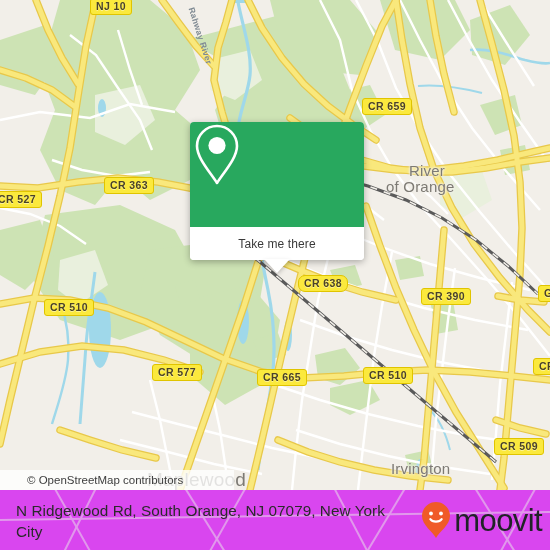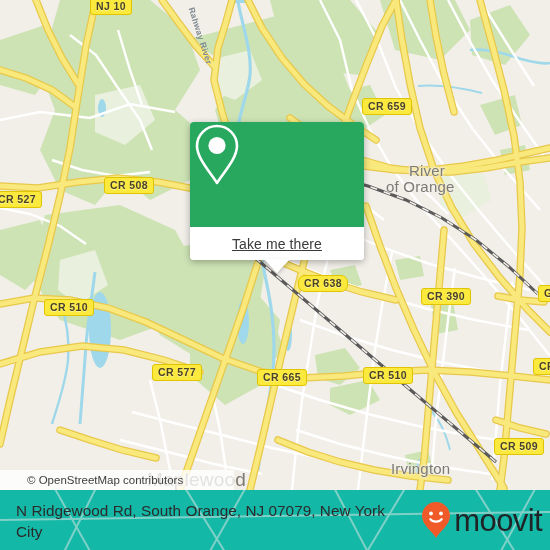--- a/index.html
+++ b/index.html
@@ -32,29 +32,29 @@
     line-height:20px; padding-left:27px; white-space:nowrap; }
 
   
   #card{ position:absolute; left:190px; top:122px; width:174px; height:138px;
     border-radius:4px; background:#fff; overflow:visible;
     box-shadow:0 2px 7px rgba(0,0,0,.30); }
   #card-head{ height:105px; background:#28a85e; border-radius:4px 4px 0 0;
     display:flex; align-items:center; justify-content:center; }
   #card-foot{ height:33px; display:flex; align-items:center;
     justify-content:center; background:#fff; border-radius:0 0 4px 4px; }
-  #card-foot span{ color:#3a3a3a; font-size:14px; letter-spacing:.1px;text-decoration:underline; }
+  #card-foot span{ color:#3a3a3a; font-size:12px; letter-spacing:.1px; }
   #tail{ position:absolute; left:74px; top:137px; width:0; height:0;
     border-left:13px solid transparent; border-right:13px solid transparent;
     border-top:14px solid #fff;
     filter:drop-shadow(0 2px 2px rgba(0,0,0,.20)); }
 
   
   #footer{ position:absolute; left:0; top:490px; width:550px; height:60px;
-    background:#14b8a6; overflow:hidden; }
+    background:#d946ef; overflow:hidden; }
   #wm{ position:absolute; inset:0; opacity:.5; }
   #addr{ position:absolute; left:16px; top:10px; width:385px;
     color:#2b2b2b; font-size:15.3px; line-height:21px; letter-spacing:.05px; }
   #brand{ position:absolute; right:8px; top:12px; height:36px;
     display:flex; align-items:center; gap:3px; }
   #brand .word{ color:#1f2326; font-size:31px; line-height:31px;
     letter-spacing:-.6px; font-weight:normal; }
 </style>
 </head>
 <body>
@@ -214,21 +214,21 @@
           <path d="M222,232 L260,262 L300,296 L340,330 L380,364 L420,398 L458,430 L496,462" fill="none" stroke="#f2efe9" stroke-width="1.6" stroke-dasharray="7 7"></path>
           <path d="M330,176 L368,186 L406,200 L442,218 L476,240 L508,266 L538,294" fill="none" stroke="#5a5a5a" stroke-width="3"></path>
           <path d="M330,176 L368,186 L406,200 L442,218 L476,240 L508,266 L538,294" fill="none" stroke="#f2efe9" stroke-width="1.6" stroke-dasharray="7 7"></path>
         </g>
       </g>
     </svg>
 
     <div id="shields">
         <div class="shield" style="left: 90px; top: -2px;">NJ 10</div>
         <div class="shield" style="left: 362px; top: 98px;">CR 659</div>
-        <div class="shield" style="left: 104px; top: 177px;">CR 508</div>
+        <div class="shield" style="left: 104px; top: 177px;">CR 363</div>
         <div class="shield" style="left: -8px; top: 191px;">CR 527</div>
         <div class="shield" style="left: 298px; top: 275px; border-radius: 7px;">CR 638</div>
         <div class="shield" style="left: 421px; top: 288px;">CR 390</div>
         <div class="shield" style="left: 44px; top: 299px;">CR 510</div>
         <div class="shield" style="left: 152px; top: 364px;">CR 577</div>
         <div class="shield" style="left: 257px; top: 369px;">CR 665</div>
         <div class="shield" style="left: 363px; top: 367px;">CR 510</div>
         <div class="shield" style="left: 494px; top: 438px;">CR 509</div>
         <div class="shield" style="left: 533px; top: 358px;">CR</div>
         <div class="shield" style="left: 538px; top: 285px;">GS</div>

